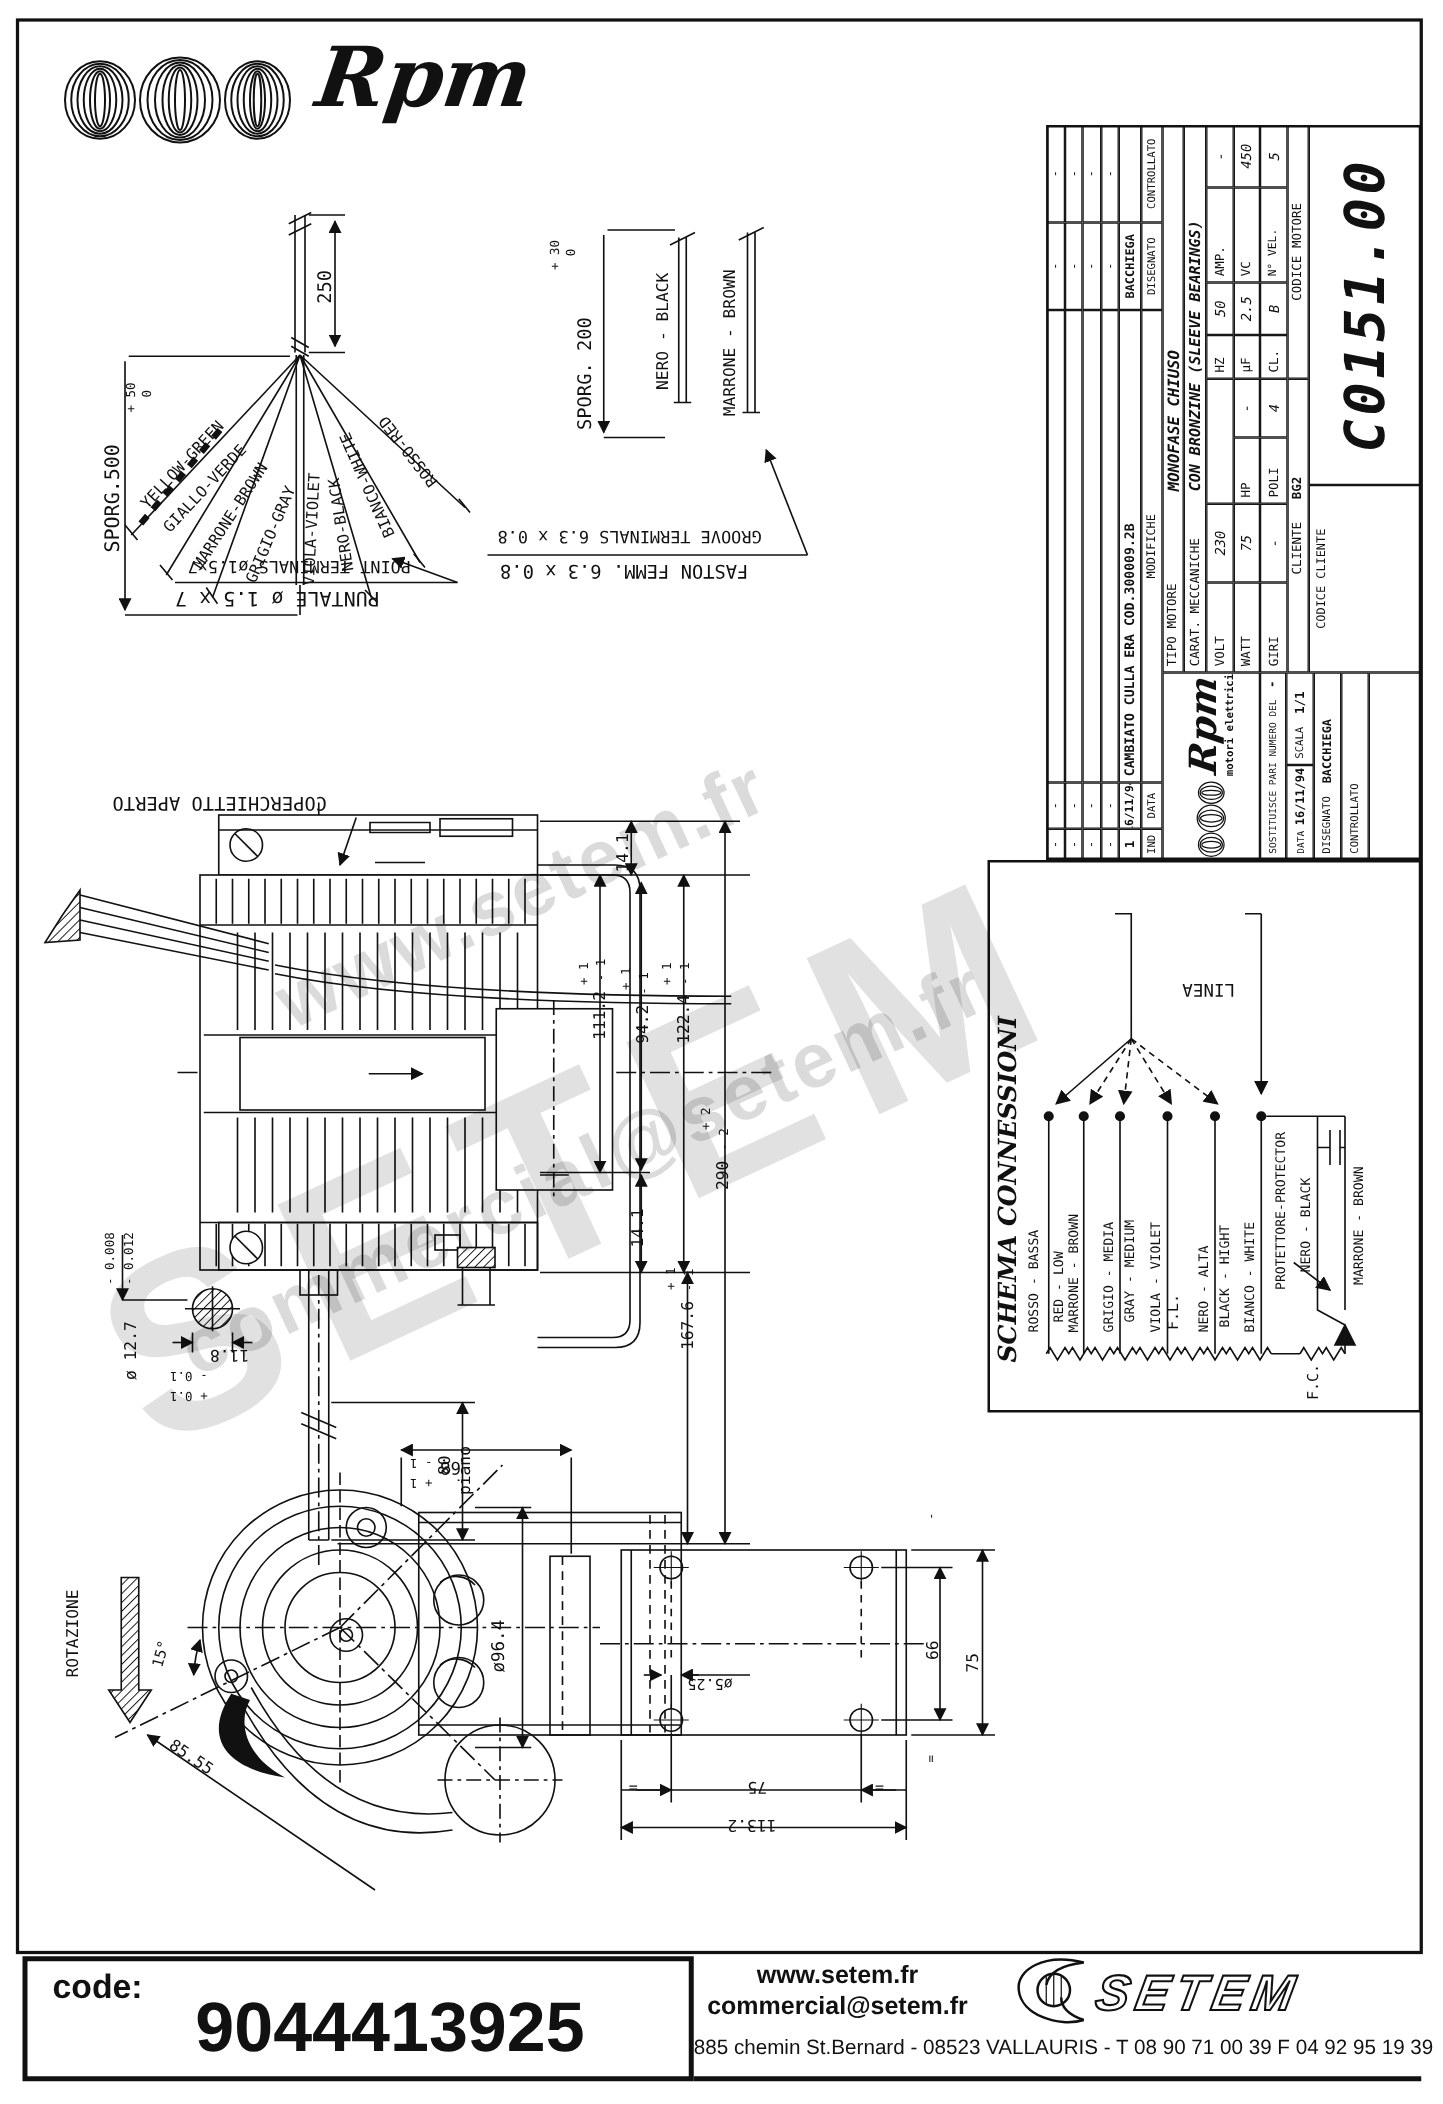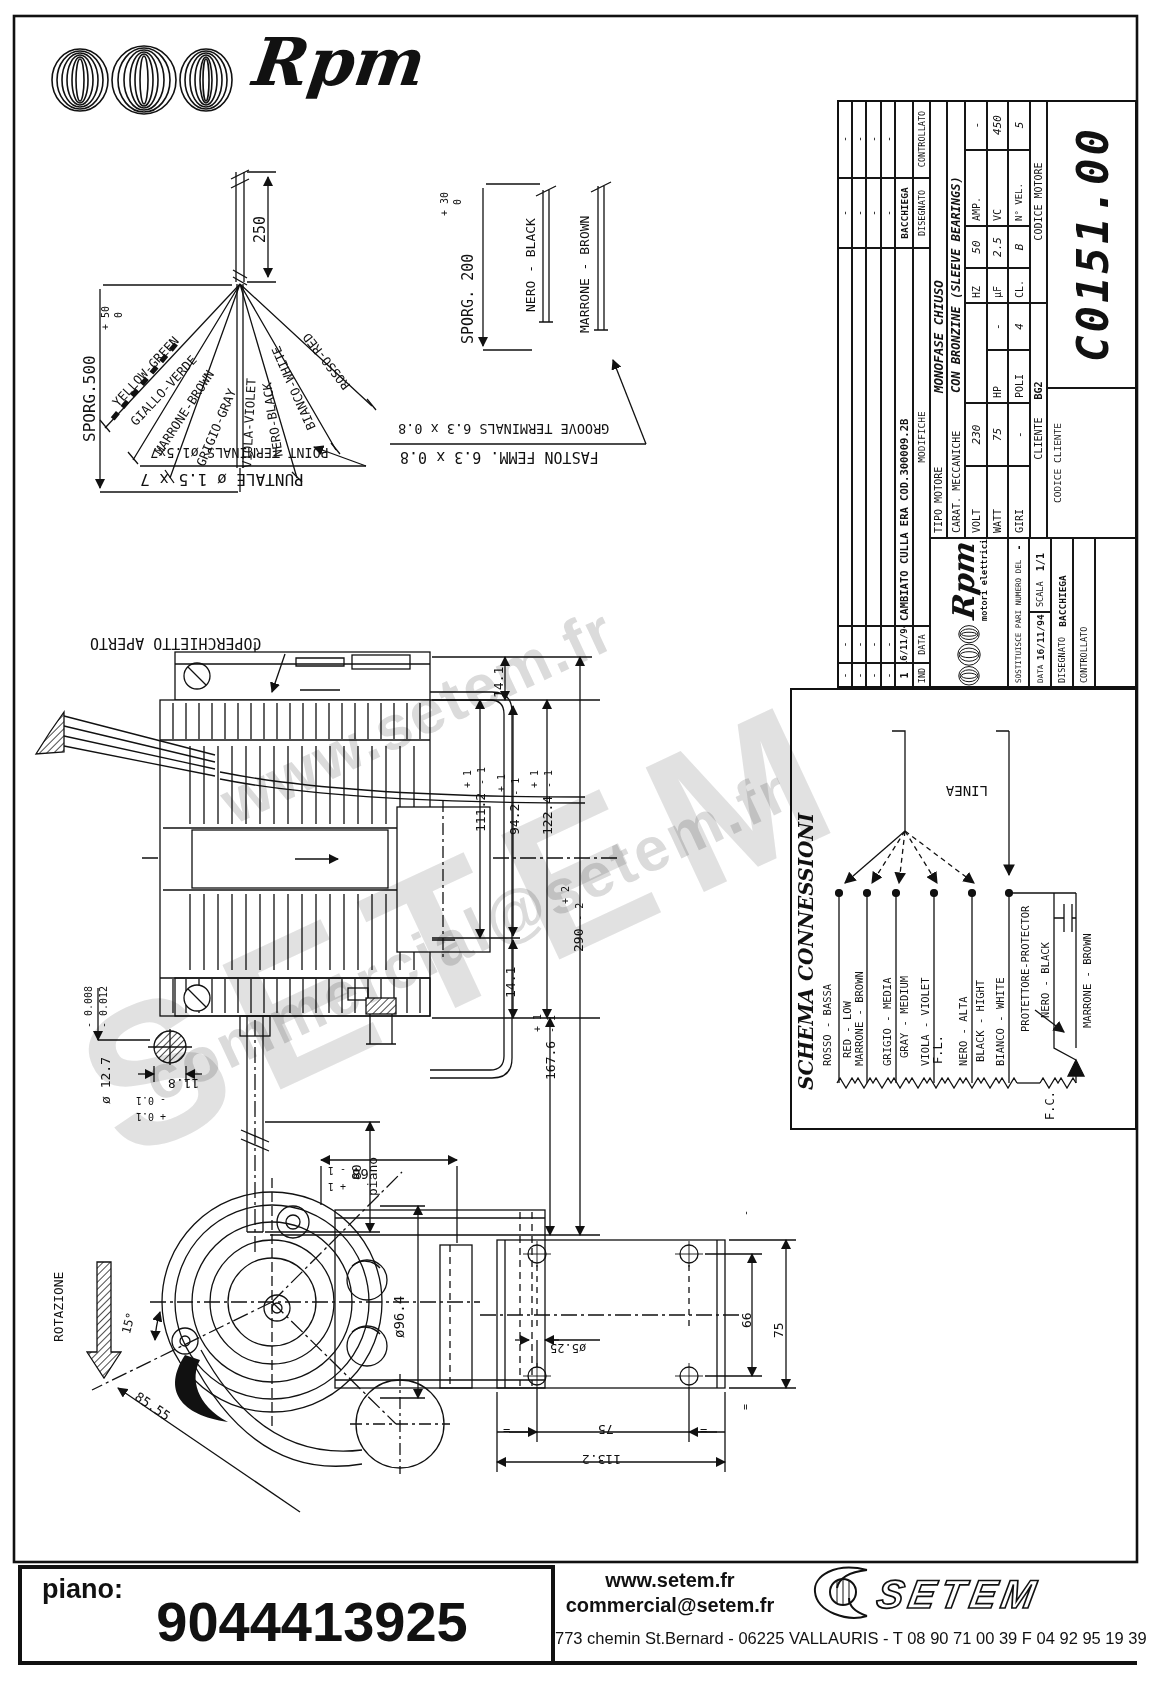--- a/index.html
+++ b/index.html
@@ -542,35 +542,35 @@
   <span class="t r" style="left:503px;top:1424px;font-size:12px;">=</span>
   <span class="t r" style="left:598px;top:1422px;font-size:13px;">75</span>
   <span class="t r" style="left:700px;top:1424px;font-size:12px;">=</span>
   <span class="t r" style="left:582px;top:1452px;font-size:13px;">113.2</span>
   <span class="t v" style="left:740px;top:1328px;font-size:13px;">66</span>
   <span class="t v" style="left:772px;top:1338px;font-size:13px;">75</span>
   <span class="t v sm" style="left:741px;top:1216px;">-</span>
   <span class="t v sm" style="left:741px;top:1410px;">=</span>
 
   <div style="position:absolute;left:18px;top:1565px;width:537px;height:100px;border:4px solid #111;box-sizing:border-box;">
-    <span class="t foot" style="left:20px;top:6px;font-size:27px;">piano:</span>
+    <span class="t foot" style="left:20px;top:6px;font-size:27px;">code:</span>
     <span class="t foot" style="left:70px;top:24px;width:440px;text-align:center;font-size:56px;">9044413925</span>
   </div>
   <div style="position:absolute;left:555px;top:1562px;width:582px;height:103px;border-bottom:4px solid #111;box-sizing:border-box;">
     <span class="t foot" style="left:0;top:8px;width:230px;text-align:center;font-size:20px;">www.setem.fr</span>
     <span class="t foot" style="left:0;top:33px;width:230px;text-align:center;font-size:20px;">commercial@setem.fr</span>
     <svg width="290" height="62" viewBox="0 0 290 62" style="left:250px;top:0px;">
       <g stroke="#111" fill="none" stroke-width="2">
         <path d="M62,8C30,0 8,14 10,30C12,50 42,60 62,54"></path>
         <path d="M62,8C44,10 34,16 32,26M62,54C50,50 44,44 44,36"></path>
         <circle cx="38" cy="30" r="13"></circle>
         <path d="M32,19v22M38,17v26M44,19v22" stroke-width="1"></path>
         <text x="78" y="46" font-family="Liberation Sans, sans-serif" font-style="italic" font-weight="bold" font-size="40" letter-spacing="5" fill="#fff" stroke="#111" stroke-width="1.7" transform="skewX(-10)">SETEM</text>
       </g>
     </svg>
-    <span class="t" style="left:0px;top:68px;width:582px;text-align:center;font-size:16.5px;font-family:'Liberation Sans',sans-serif;">773 chemin St.Bernard  -  06225 VALLAURIS  -  T 08 90 71 00 39   F 04 92 95 19 39</span>
+    <span class="t" style="left:0px;top:68px;width:582px;text-align:center;font-size:16.5px;font-family:'Liberation Sans',sans-serif;">885 chemin St.Bernard  -  08523 VALLAURIS  -  T 08 90 71 00 39   F 04 92 95 19 39</span>
   </div>
 
   <span class="wm" style="left:225px;top:770px;font-size:62px;letter-spacing:2px;">www.setem.fr</span>
   <span class="wm" style="left:95px;top:985px;font-size:200px;letter-spacing:26px;opacity:.45;">SETEM</span>
   <span class="wm" style="left:148px;top:1048px;font-size:62px;letter-spacing:3px;">commercial@setem.fr</span>
 
 </div>
 
 </body></html>

